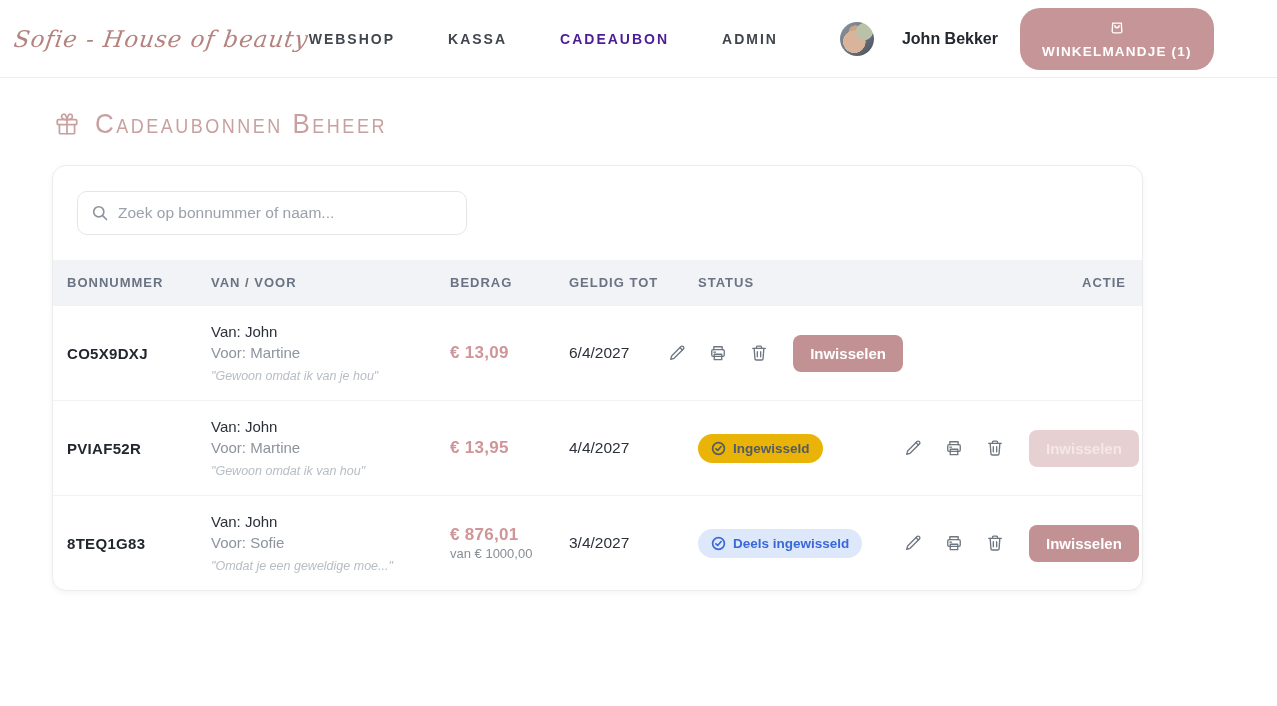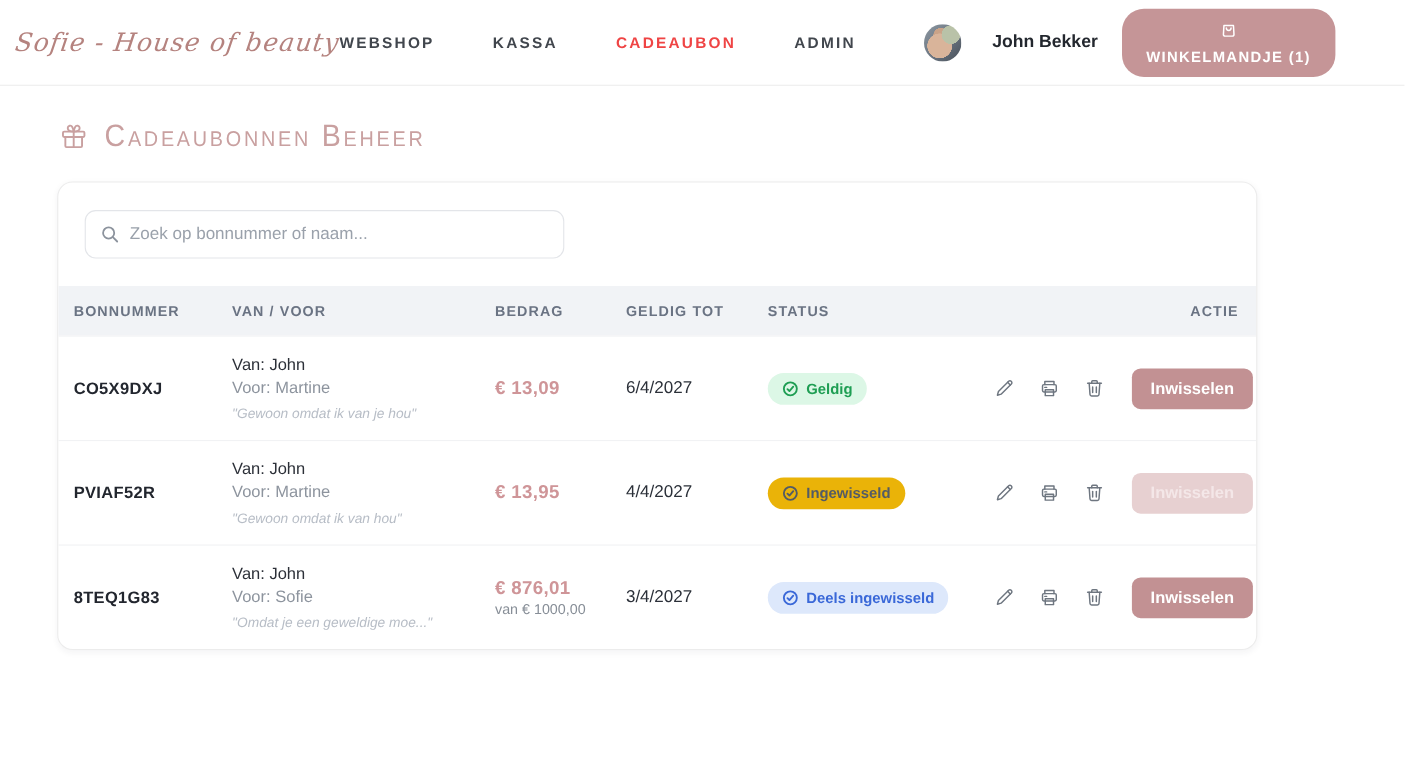--- a/index.html
+++ b/index.html
@@ -3,42 +3,42 @@
 <meta charset="utf-8">
 <style>
   * { box-sizing: border-box; margin: 0; padding: 0; }
   html, body { width: 1277px; height: 706px; background: #ffffff; font-family: "Liberation Sans", sans-serif; overflow: hidden; }
 
   
   .topbar { height: 78px; display: flex; align-items: center; border-bottom: 1px solid #ededed; padding: 0 88px 0 14px; }
   .logo { font-family: "DejaVu Serif", serif; font-style: italic; color: #b5837f; font-size: 23px; letter-spacing: 1px; transform: skewX(-8deg); white-space: nowrap; cursor: pointer; }
   .nav { display: flex; gap: 53px; margin-left: auto; margin-right: 46px; }
   .nav-item { font-size: 14px; letter-spacing: 2px; color: #41464d; font-weight: 600; cursor: pointer; text-transform: uppercase; }
-  .nav-item.active { color: #ef4444; text-align: center; }
+  .nav-item.active { color: #4c1d95; text-align: center; }
   .topbar-divider { width: 1px; height: 40px; background: #e6e6e6; margin-right: 16px; }
   .avatar { width: 34px; height: 34px; border-radius: 50%; flex: 0 0 auto; cursor: pointer;
     background:
       radial-gradient(circle at 72% 28%, #b9c2a8 0 24%, rgba(0,0,0,0) 25%),
       radial-gradient(circle at 42% 58%, #d9b49a 0 40%, rgba(0,0,0,0) 41%),
       radial-gradient(circle at 45% 30%, #caa388 0 22%, rgba(0,0,0,0) 23%),
       linear-gradient(135deg, #8c97a1 0%, #6a7480 55%, #474f58 100%);
   }
   .user-name { font-size: 16px; font-weight: 600; color: #23272e; margin-left: 28px; white-space: nowrap; }
   .cart-btn { margin-left: 22px; display: inline-flex; align-items: center; gap: 9px; background: #c59597; color: #ffffff; border: none; border-radius: 20px; padding: 11px 22px; font-family: "Liberation Sans", sans-serif; font-size: 13.5px; font-weight: 700; letter-spacing: 1.2px; cursor: pointer; white-space: nowrap; flex-direction: column; }
   .cart-btn svg { width: 16px; height: 16px; stroke: #ffffff; fill: none; stroke-width: 1.7; stroke-linecap: round; stroke-linejoin: round; }
 
   
   .page-title-row { display: flex; align-items: center; gap: 15px; margin: 30px 0 0 54px; }
   .page-title-row svg { width: 26px; height: 26px; stroke: #c9a0a0; fill: none; stroke-width: 1.6; stroke-linecap: round; stroke-linejoin: round; }
   .page-title { font-size: 26px; font-weight: 500; color: #c9a0a0; font-variant: small-caps; letter-spacing: 2.5px; transform: scaleY(1.08); }
 
   
   .card { width: 1091px; margin: 26px 0 0 52px; border: 1px solid #ececec; border-radius: 14px; box-shadow: 0 2px 6px rgba(30,40,60,0.05); overflow: hidden; background: #fff; }
   .search-wrap { padding: 25px 24px; }
-  .search-box { width: 436px; height: 44px; border: 1px solid #e3e5e9; border-radius: 10px; display: flex; align-items: center; gap: 9px; padding: 0 13px; background: #fff; }
+  .search-box { width: 390px; height: 44px; border: 1px solid #e3e5e9; border-radius: 10px; display: flex; align-items: center; gap: 9px; padding: 0 13px; background: #fff; }
   .search-box svg { width: 18px; height: 18px; stroke: #8c939d; fill: none; stroke-width: 2; stroke-linecap: round; flex: 0 0 auto; }
   .search-box input { border: none; outline: none; flex: 1; font-family: "Liberation Sans", sans-serif; font-size: 15.5px; color: #3a3f46; background: transparent; }
   .search-box input::placeholder { color: #9aa1ab; }
 
   
   .grid { display: grid; grid-template-columns: 144px 239px 119px 129px 205px 1fr; align-items: center; padding: 0 16px 0 14px; }
   .thead { background: #f1f3f6; height: 45px; }
   .th { color: #6a7383; font-size: 13px; letter-spacing: 1px; font-weight: 600; text-transform: uppercase; }
   .th.right { text-align: right; }
   .trow { border-top: 1px solid #f1f2f4; padding-top: 16px; padding-bottom: 16px; }
@@ -128,29 +128,20 @@
     <div class="code">CO5X9DXJ</div>
     <div>
       <div class="van">Van: John</div>
       <div class="voor">Voor: Martine</div>
       <div class="quote">"Gewoon omdat ik van je hou"</div>
     </div>
     <div>
       <div class="amount">€ 13,09</div>
     </div>
     <div class="date">6/4/2027</div>
-    <div>
-      <span class="status-pill status-valid">
-        <svg viewBox="0 0 16 16">
-            <circle cx="8" cy="8" r="6.3"></circle>
-            <polyline points="5.2 8.3 7.1 10.1 10.8 5.9"></polyline>
-          </svg>
-        <span>Geldig</span>
-      </span>
-    </div>
     <div class="actions">
       <button class="icon-btn">
         <svg viewBox="0 0 24 24">
             <path d="M4.5 19.5l1.1-4L16.8 4.3a1.9 1.9 0 0 1 2.7 0l.2.2a1.9 1.9 0 0 1 0 2.7L8.5 18.4l-4 1.1z"></path>
             <line x1="15.6" y1="5.5" x2="18.5" y2="8.4"></line>
           </svg>
       </button>
       <button class="icon-btn">
         <svg viewBox="0 0 24 24">
             <path d="M7 8V4.5h10V8"></path>

